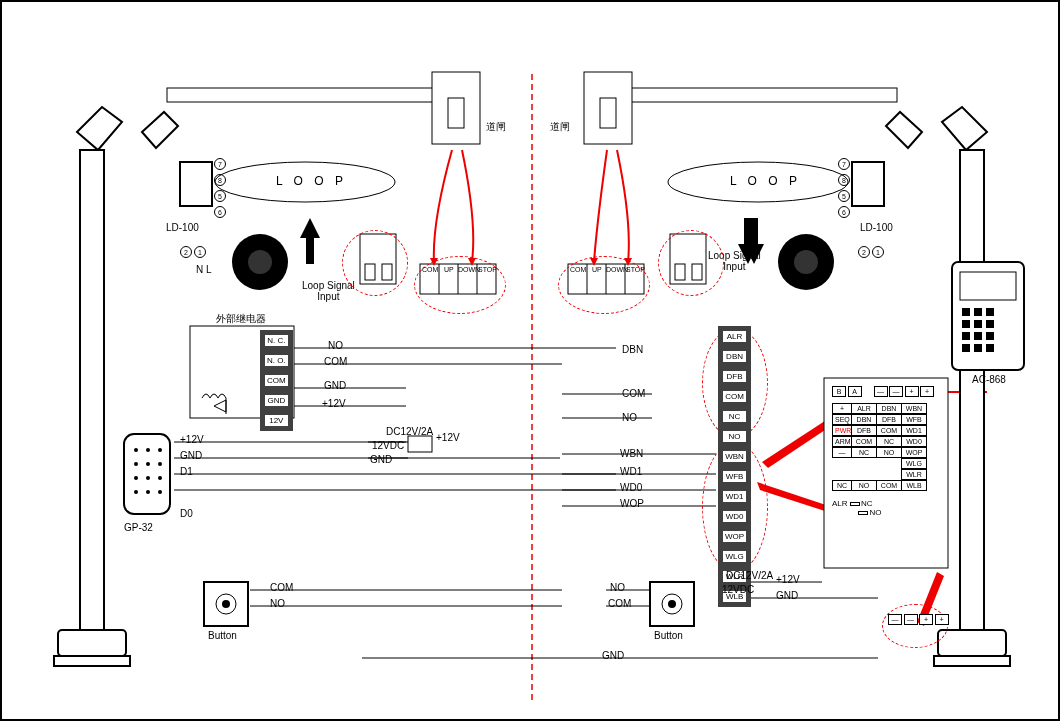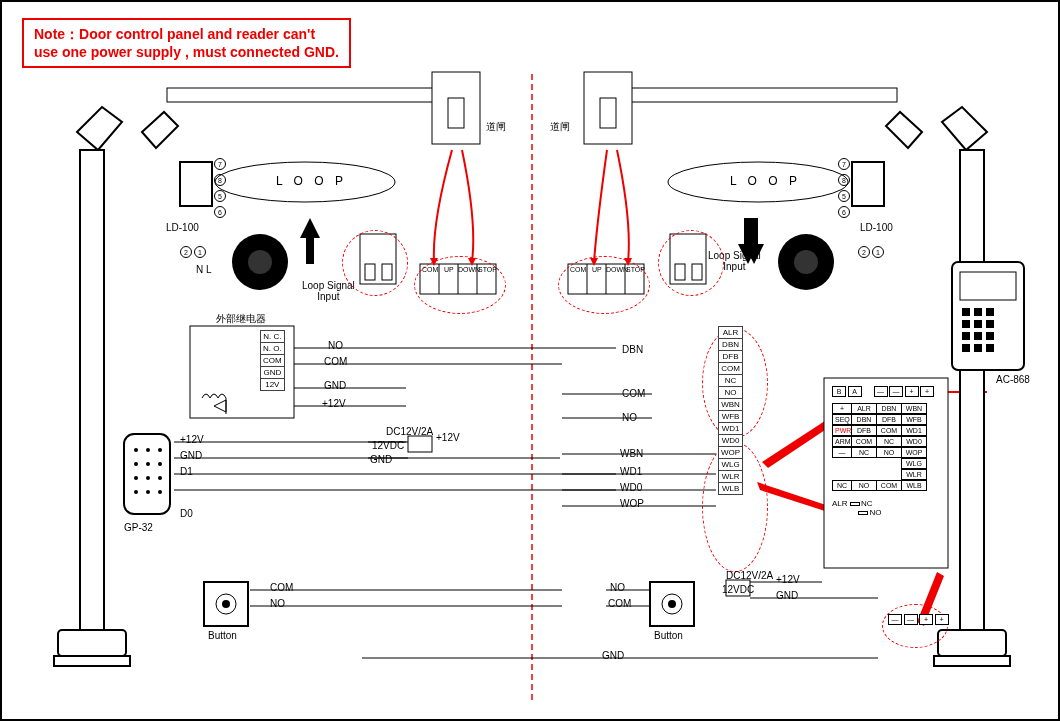--- a/index.html
+++ b/index.html
@@ -3,33 +3,29 @@
 <meta charset="utf-8">
 <style>
 *{box-sizing:border-box;margin:0;padding:0}
 body{font-family:Arial,sans-serif;font-size:9px;color:#000;background:#fff}
 #stage{position:relative;width:1060px;height:721px;border:2px solid #000;margin:0 auto}
 .note-box{position:absolute;left:20px;top:16px;border:2px solid #e00;padding:6px 10px;color:#e00;font-weight:bold;font-size:14px}
 .lbl{position:absolute;font-size:10px}
 .circle{position:absolute;border:1px dashed #e00;border-radius:50%}
 .small-circle{position:absolute;border:1px solid #000;border-radius:50%;font-size:7px;display:flex;align-items:center;justify-content:center}
 .term-block{position:absolute}
-.term-cell{border:1px solid #404040;font-size:8px;text-align:center;padding:1px 2px;margin-bottom:-1px;background:#fff}
+.term-cell{border:5px solid #404040;font-size:8px;text-align:center;padding:1px 2px;margin-bottom:-1px;background:#fff}
 .term-cell-h{border:1px solid #000;font-size:7px;text-align:center;padding:1px 2px;display:inline-block;width:26px;margin-right:-1px;background:#fff}
 .svg-layer{position:absolute;left:0;top:0;width:1060px;height:721px;pointer-events:none}
 </style>
 </head>
 <body>
 
 <div id="stage">
 
-  <div class="note-box">
-    <span style="white-space:pre-line">Note：Door control panel and  reader can't
-use one power supply , must connected GND.</span>
-  </div>
 
   <svg class="svg-layer">
     <line x1="530" y1="72" x2="530" y2="700" stroke="#e00" stroke-width="1.5" stroke-dasharray="6,4"></line>
 
     <rect x="165" y="86" width="300" height="14" fill="#fff" stroke="#000"></rect>
     <rect x="595" y="86" width="300" height="14" fill="#fff" stroke="#000"></rect>
 
     <rect x="430" y="70" width="48" height="72" fill="#fff" stroke="#000"></rect>
     <rect x="446" y="96" width="16" height="30" fill="#fff" stroke="#000"></rect>
 
@@ -329,17 +325,17 @@
     <span class="term-cell-h" style="width:14px">—</span>
     <span class="term-cell-h" style="width:14px">—</span>
     <span class="term-cell-h" style="width:14px">+</span>
     <span class="term-cell-h" style="width:14px">+</span>
   </div>
 
   <div class="lbl" style="left:652px;top:628px">Button</div>
   <div class="lbl" style="left:608px;top:580px">NO</div>
   <div class="lbl" style="left:606px;top:596px">COM</div>
 
-  <div class="lbl" style="left:994px;top:372px">AC-868</div>
+  <div class="lbl" style="left:970px;top:372px">AC-868</div>
 
   <div class="lbl" style="left:600px;top:648px">GND</div>
 
 </div>
 
 </body></html>

